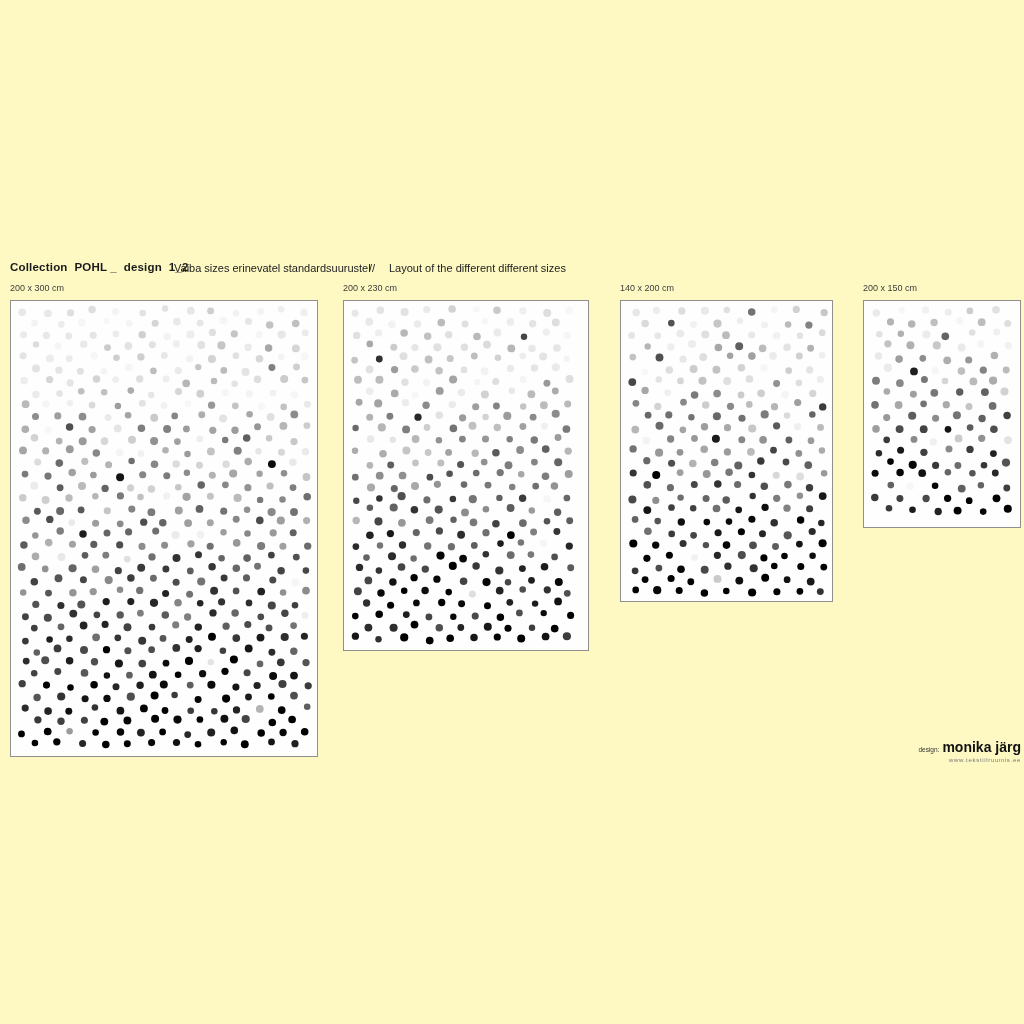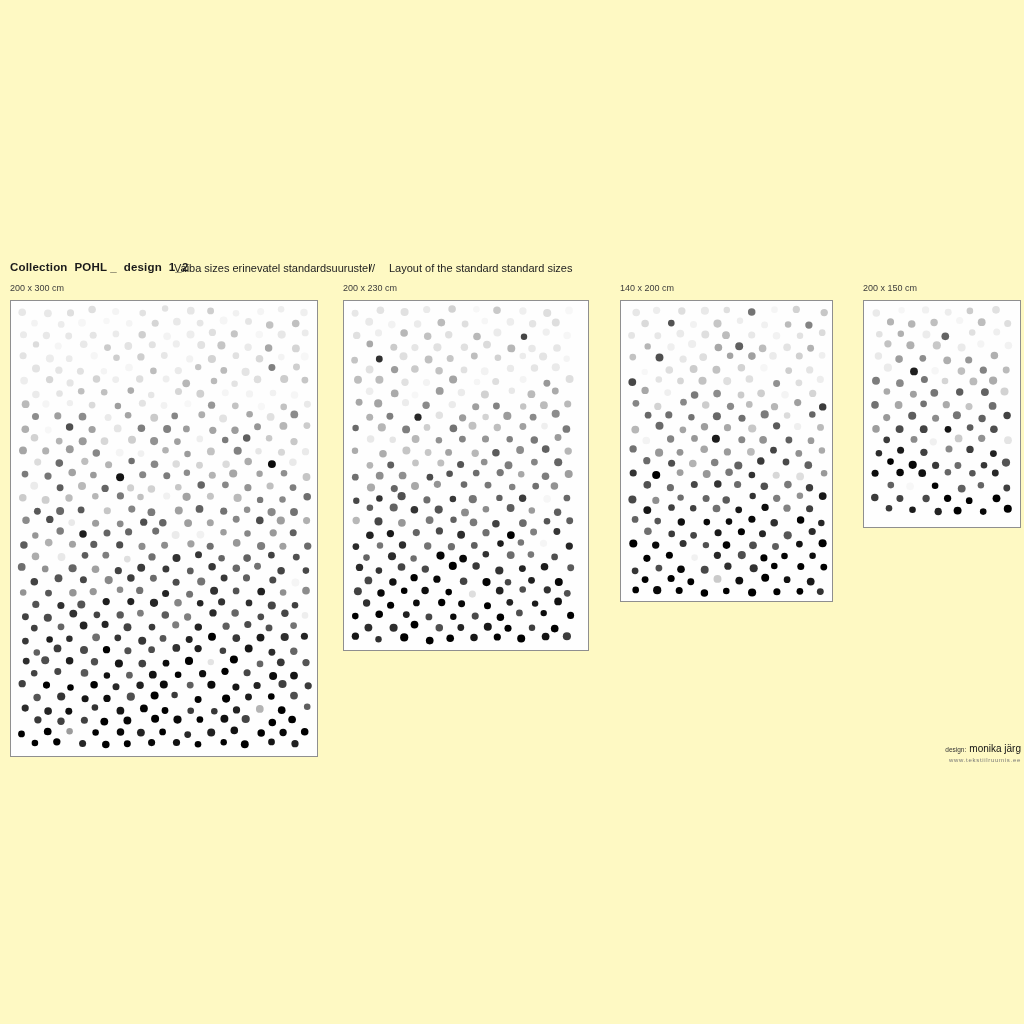--- a/index.html
+++ b/index.html
@@ -84,41 +84,41 @@
   }
   .credit .credit-line1 {
     white-space: nowrap;
   }
   .credit .credit-label {
     font-size: 6.5px;
     color: #333;
     margin-right: 3px;
   }
   .credit .credit-name {
-    font-size: 10px;
-    font-weight: normal;
+    font-size: 14px;
+    font-weight: bold;
     color: #111;
   }
   .credit .credit-site {
     font-size: 6px;
     color: #777;
     letter-spacing: 0.7px;
     margin-top: 1px;
   }
 </style>
 </head>
 <body>
 
 <div class="sheet">
 
   <div class="header">
     <span class="title">Collection  POHL _  design  1_2</span>
     <span class="sub-et">Vaiba sizes erinevatel standardsuurustel</span>
     <span class="sep">//</span>
-    <span class="sub-en">Layout of the standard standard sizes</span>
+    <span class="sub-en">Layout of the different different sizes</span>
   </div>
 
   <div class="panel-group" style="left: 10px; top: 300px;">
     <span class="panel-label">200 x 300 cm</span>
     <div class="panel-box" style="width: 308px; height: 457px; border: 1px solid rgb(143, 143, 143);">
       <svg width="306" height="455">
           <circle cx="11.2" cy="11.3" r="3.82" fill="rgb(231,231,231)"></circle>
           <circle cx="36.9" cy="12.3" r="3.91" fill="rgb(232,232,232)"></circle>
           <circle cx="59.5" cy="11.9" r="3.58" fill="rgb(223,223,223)"></circle>
           <circle cx="81.1" cy="8.5" r="3.78" fill="rgb(223,223,223)"></circle>

